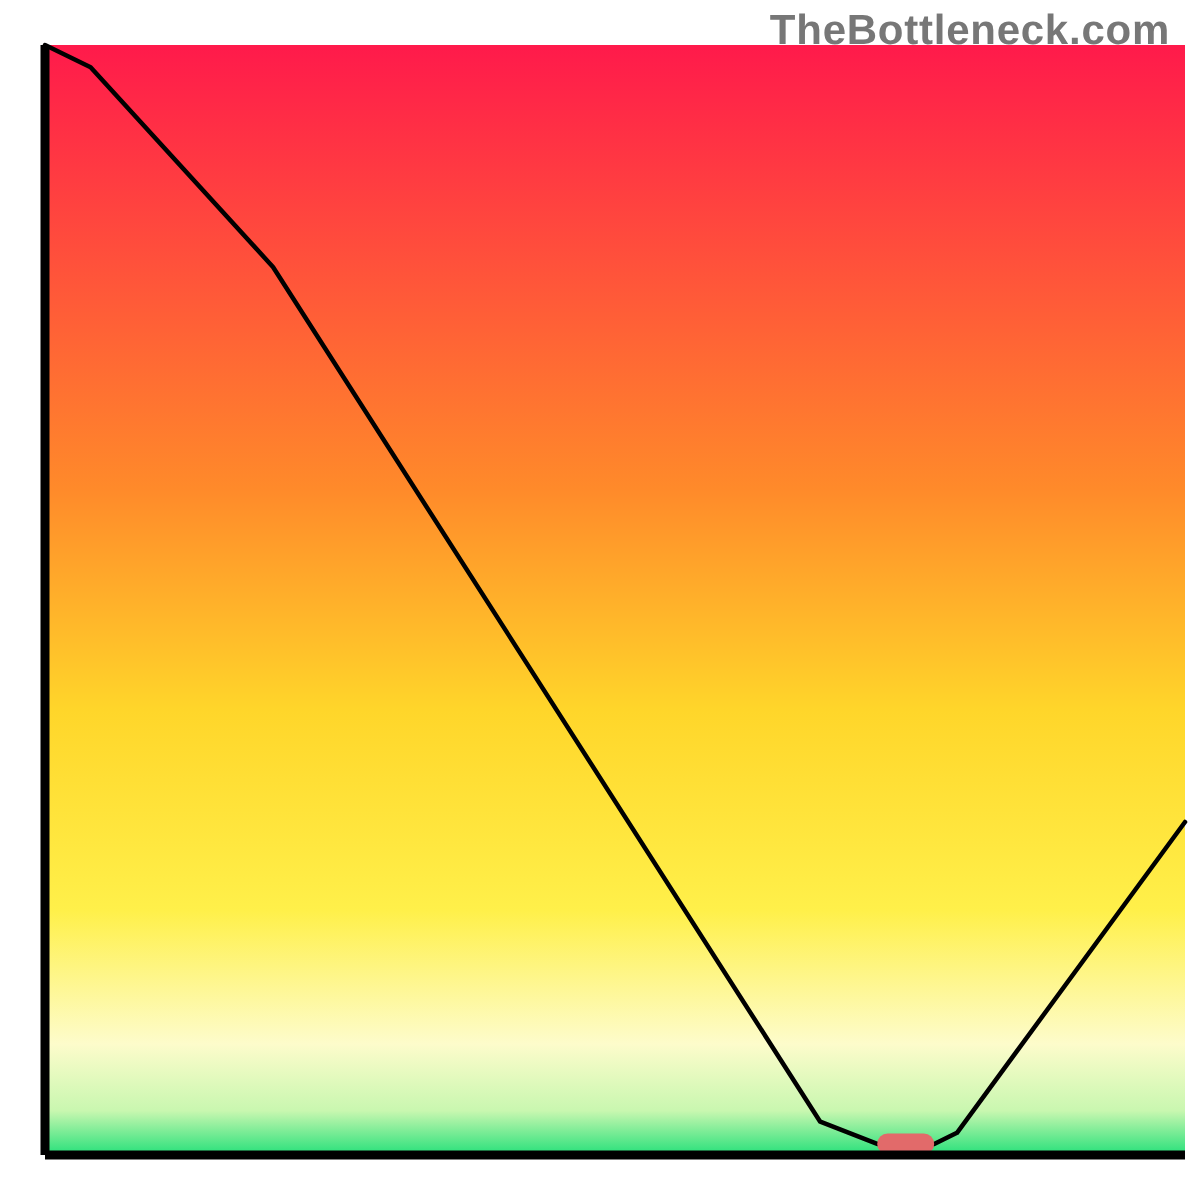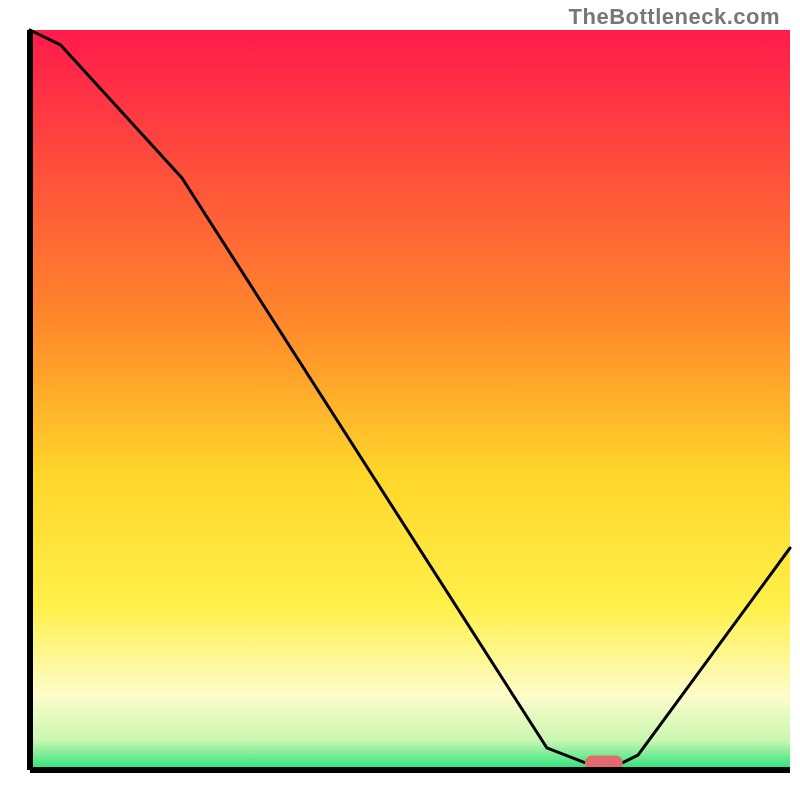--- a/index.html
+++ b/index.html
@@ -13,21 +13,21 @@
   .frame {
     position: relative;
     width: 800px;
     height: 800px;
     background: #fff;
   }
   .watermark {
     position: absolute;
     top: 4px;
     right: 20px;
-    font-size: 22px;
+    font-size: 28px;
     font-weight: bold;
     color: #777;
     letter-spacing: 0.5px;
   }
   svg {
     display: block;
   }
 </style>
 </head>
 <body>

